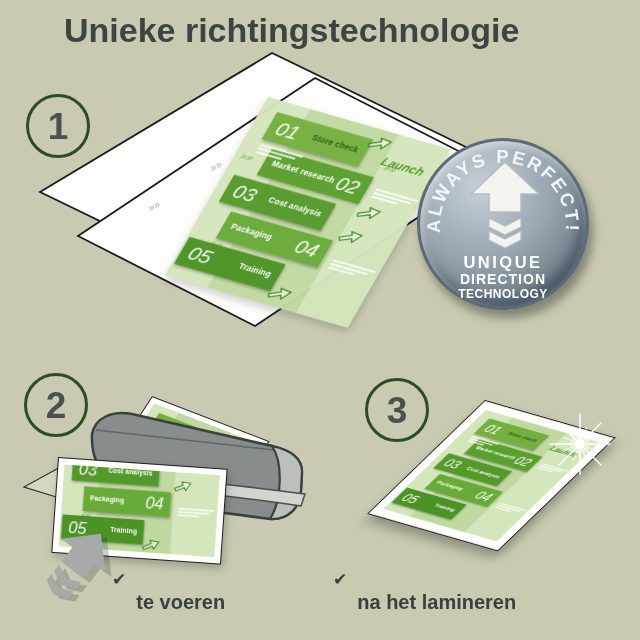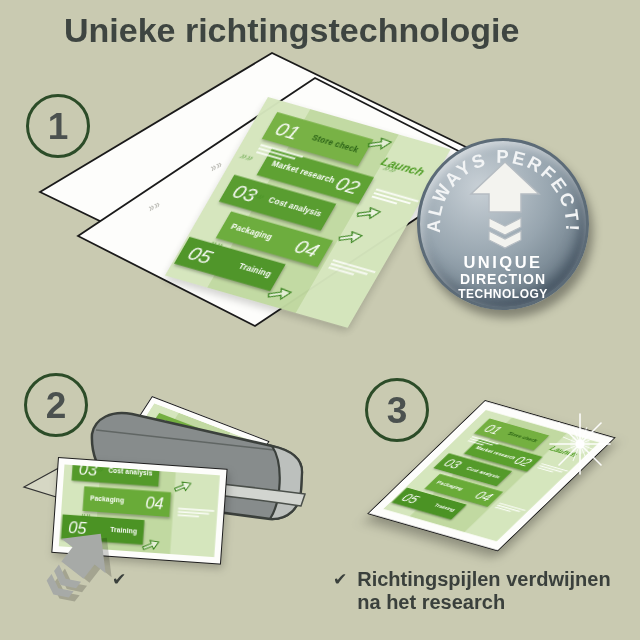--- a/index.html
+++ b/index.html
@@ -396,21 +396,21 @@
         <line x1="32" y1="14" x2="32" y2="50" transform="rotate(157.5 32 32)"></line>
       </g>
     </g>
     <circle cx="32" cy="32" r="10" fill="#ffffff" opacity=".35"></circle>
     <circle cx="32" cy="32" r="4.5" fill="#ffffff"></circle>
   </svg>
 
   <div class="bullet b1">
     <span class="mark">✔</span>
     <span class="txt"><br>
-      </span>
+      <span>te voeren</span></span>
   </div>
   <div class="bullet b2">
     <span class="mark">✔</span>
-    <span class="txt"><span>Richtingspijlen verdwijnen</span><br>
-      <span>na het research</span></span>
+    <span class="txt"><br>
+      <span>na het lamineren</span></span>
   </div>
 
 </div>
 
 </body></html>

